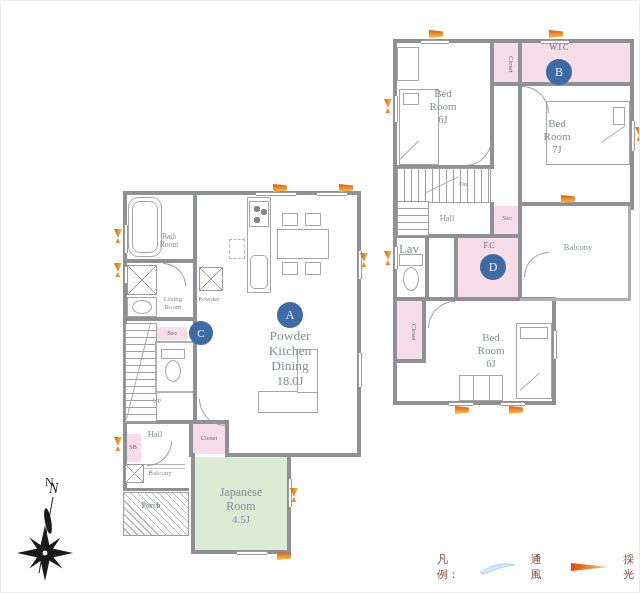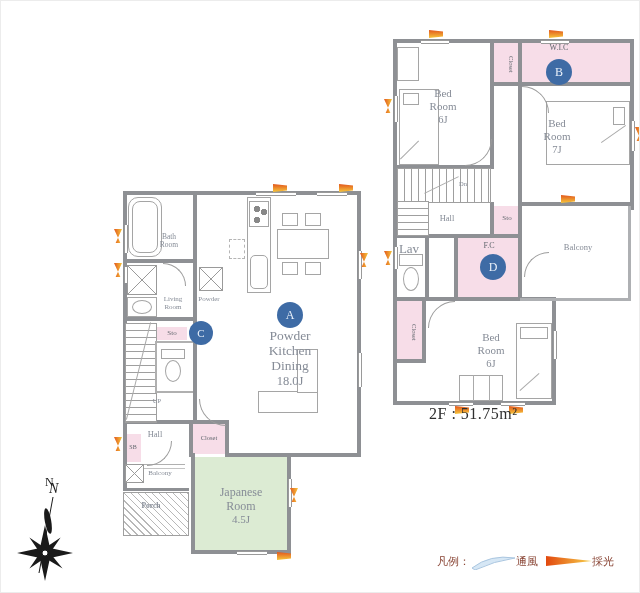--- a/index.html
+++ b/index.html
@@ -21,21 +21,21 @@
   .hatch{position:absolute;border:1px solid #9f9f9f;background:repeating-linear-gradient(45deg,#fff 0,#fff 4px,#b8b8b8 4px,#b8b8b8 5px);}
   .win{position:absolute;background:#fff;border-top:1px solid #9a9a9a;border-bottom:1px solid #9a9a9a;}
   .win-v{position:absolute;background:#fff;border-left:1px solid #9a9a9a;border-right:1px solid #9a9a9a;}
   .marker{position:absolute;border-radius:50%;background:#3e6ba5;color:#eaf1fa;display:flex;align-items:center;justify-content:center;
           font-size:12px;font-family:"Liberation Serif",serif;}
   .arc{position:absolute;border:0 solid #9c9c9c;background:transparent;}
   .wedge{position:absolute;background:linear-gradient(180deg,#e2571d,#f6c63c);clip-path:polygon(0 0,100% 20%,100% 80%,0 100%);}
   .wedge-v{position:absolute;background:linear-gradient(90deg,#e2571d,#f6c63c);clip-path:polygon(0 0,80% 100%,20% 100%,100% 0);}
   .vtext{writing-mode:vertical-rl;text-orientation:mixed;}
   .fline{position:absolute;background:#aaa;width:1px;}
-  .legend{position:absolute;left:436px;top:551px;display:flex;align-items:center;gap:0;
+  .legend{position:absolute;left:436px;top:551px;display:flex;align-items:center;gap:15px;
           color:#8a4636;font-size:11px;font-family:Liberation Sans, sans-serif;}
 </style>
 </head>
 <body>
 
 <div id="canvas">
 
   <div class="pink" style="left:192px;top:423px;width:32px;height:30px;"></div>
   <div class="pink" style="left:124px;top:433px;width:16px;height:28px;"></div>
   <div class="pink" style="left:156px;top:326px;width:30px;height:13px;"></div>
@@ -224,21 +224,20 @@
 
   <div class="wedge" style="left:428px;top:29px;width:14px;height:8px;"></div>
   <div class="wedge" style="left:548px;top:29px;width:14px;height:8px;"></div>
   <div class="wedge-v" style="left:383px;top:98px;width:8px;height:14px;"></div>
   <div class="wedge-v" style="left:383px;top:250px;width:8px;height:14px;"></div>
   <div class="wedge-v" style="left:634px;top:126px;width:8px;height:14px;"></div>
   <div class="wedge" style="left:560px;top:194px;width:14px;height:8px;"></div>
   <div class="wedge" style="left:454px;top:405px;width:14px;height:8px;"></div>
   <div class="wedge" style="left:508px;top:405px;width:14px;height:8px;"></div>
 
-  <div class="abs" style="left:428px;top:404px;width:120px;font-size:16px;color:#2e2e2e;letter-spacing:.5px;">2F : 51.75m²</div>
 
   <div class="abs" style="left:14px;top:470px;width:72px;height:118px;">
     <svg width="72" height="118" viewBox="0 0 72 118">
       <text x="34" y="22" font-size="14" font-family="Liberation Serif, serif" fill="#1a1a1a" font-style="italic">N</text>
       <line x1="24" y1="102" x2="38" y2="26" stroke="#1a1a1a" stroke-width="1"></line>
       <ellipse cx="33" cy="50" rx="3.2" ry="13" transform="rotate(-10 33 50)" fill="#1a1a1a"></ellipse>
       <polygon points="30,54 35,77 58,82 35,87 30,110 25,87 2,82 25,77" fill="#1a1a1a"></polygon>
       <polygon points="45.6,66.4 35,82 47.6,97.6 30,87 14.4,97.6 25,82 14.4,66.4 30,77" fill="#1a1a1a"></polygon>
       <circle cx="30" cy="82" r="3" fill="#fff" stroke="#1a1a1a"></circle>
     </svg>

